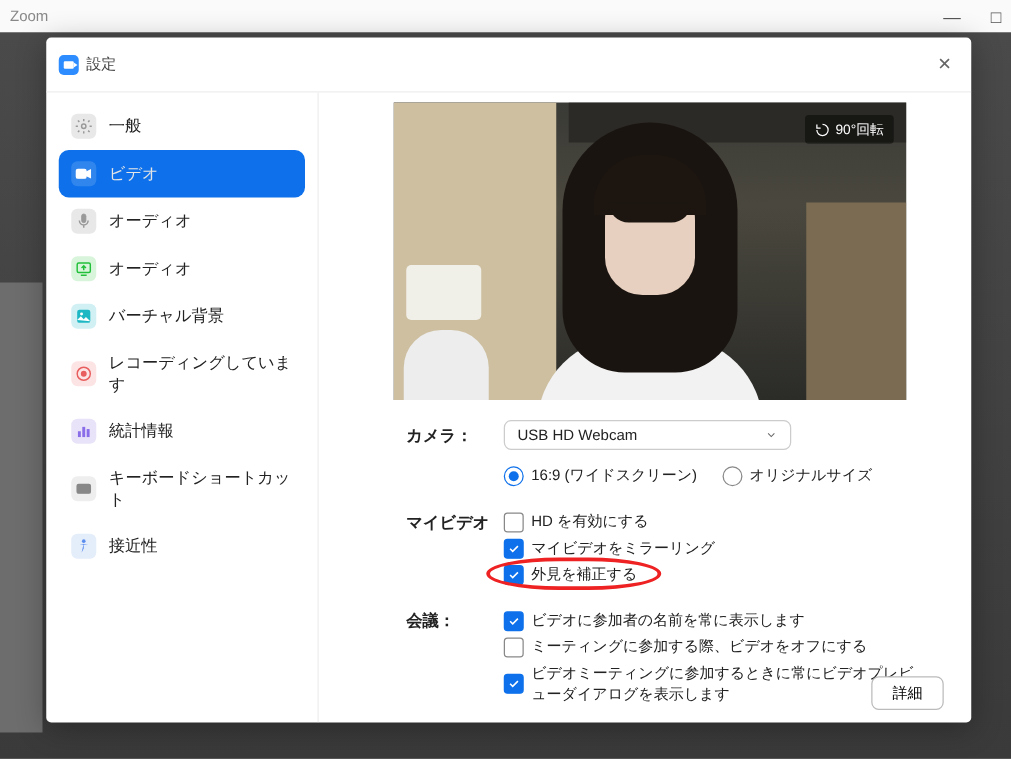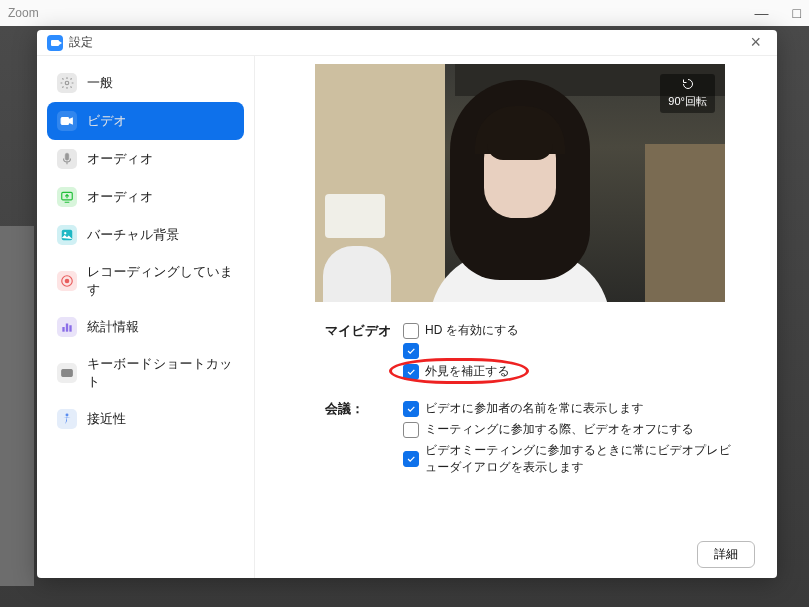--- a/index.html
+++ b/index.html
@@ -5,21 +5,21 @@
     * { box-sizing: border-box; margin: 0; padding: 0; font-family: "Segoe UI", "Hiragino Kaku Gothic ProN", "Meiryo", sans-serif; }
     body { width: 809px; height: 607px; background: #888; position: relative; }
     
     .bg-window { position: absolute; inset: 0; background: #5a5a5a; }
     .bg-titlebar { height: 26px; background: #fafafa; display: flex; align-items: center; padding: 0 8px; color: #888; font-size: 12px; justify-content: space-between; }
     .bg-titlebar-right { display: flex; gap: 24px; color: #555; font-size: 14px; }
     .bg-body { position: absolute; top: 26px; left: 0; right: 0; bottom: 0; background: linear-gradient(#4a4a4a, #3a3a3a); }
     .bg-side { position: absolute; left: 0; top: 200px; width: 34px; height: 360px; background: #6d6d6d; }
 
     .dialog { position: absolute; top: 30px; left: 37px; width: 740px; height: 548px; background: #fff; border-radius: 4px; box-shadow: 0 4px 24px rgba(0,0,0,0.3); display: flex; flex-direction: column; overflow: hidden; }
-    .dialog-titlebar { height: 26px; display: flex; align-items: center; padding: 0 10px; border-bottom: 1px solid #eee; }
+    .dialog-titlebar { height: 44px; display: flex; align-items: center; padding: 0 10px; border-bottom: 1px solid #eee; }
     .dialog-logo { width: 16px; height: 16px; background: #2d8cff; border-radius: 4px; display: flex; align-items: center; justify-content: center; margin-right: 6px; }
     .dialog-logo-inner { width: 8px; height: 6px; background: #fff; border-radius: 1px; position: relative; }
     .dialog-logo-inner::after { content:''; position:absolute; right:-3px; top:1px; border-left:3px solid #fff; border-top:2px solid transparent; border-bottom:2px solid transparent; }
     .dialog-title { font-size: 12px; color: #444; }
     .dialog-close { margin-left: auto; font-size: 18px; color: #666; cursor: pointer; padding: 2px 6px; }
 
     .dialog-body { flex:1; display:flex; overflow:hidden; }
     .sidebar { width: 230px; border-right: 1px solid #eee; padding: 8px 10px; }
     .sidebar-item { display:flex; align-items:center; padding: 9px 10px; border-radius: 8px; cursor: pointer; font-size: 13px; color: #222; }
     .sidebar-item.active { background: #0e71eb; color: #e5e5e5; }
@@ -47,21 +47,21 @@
     .preview-bang { position:absolute; top:44px; left:50%; transform:translateX(-50%); width:90px; height:48px; background:#1d1610; border-radius:40px 40px 0 0; }
     .preview-bang::after { content:''; position:absolute; bottom:-6px; left:12px; width:66px; height:16px; background:#1d1610; border-radius:0 0 30px 30px; }
     .preview-shoulder { position:absolute; bottom:0; left:50%; transform:translateX(-50%); width:180px; height:70px; background:#f2f2f2; border-radius:80px 80px 0 0; }
     .preview-neck { position:absolute; bottom:50px; left:50%; transform:translateX(-50%); width:30px; height:30px; background:#e2c6b4; }
     .preview-bg-l { position:absolute; left:0; top:0; width:130px; height:100%; background:#cdbfa0; }
     .preview-bg-l2 { position:absolute; left:10px; top:130px; width:60px; height:44px; background:#f0efe8; border-radius:4px; }
     .preview-bg-r { position:absolute; right:0; top:80px; width:80px; height:158px; background:#7a6b52; }
     .preview-bg-ceiling { position:absolute; top:0; left:140px; right:0; height:32px; background:#2b2a26; }
     .preview-bg-person2 { position:absolute; left:8px; bottom:0; width:68px; height:56px; background:#ededed; border-radius:30px 30px 0 0; }
 
-    .rotate-btn { position:absolute; top:10px; right:10px; background:rgba(0,0,0,0.45); color:#fff; font-size:11px; padding:4px 8px; border-radius:3px; display:flex; align-items:center; gap:4px; cursor:pointer;flex-direction:column; }
+    .rotate-btn { position:absolute; top:10px; right:10px; background:rgba(0,0,0,0.45); color:#fff; font-size:11px; padding:4px 8px; border-radius:3px; display:flex; align-items:center; gap:4px; cursor:pointer; }
 
     .settings { padding: 16px 40px 0 70px; font-size: 13px; color:#222; }
     .row { display:flex; align-items:flex-start; margin-bottom: 12px; }
     .row-label { width: 78px; flex-shrink:0; font-weight:bold; color:#222; padding-top:4px; }
     .row-body { flex:1; }
     .select { width:230px; border:1px solid #ccc; border-radius:6px; padding:4px 10px; font-size:12px; display:flex; align-items:center; justify-content:space-between; cursor:pointer; margin-bottom:8px; }
     .radio-line, .check-line { display:flex; align-items:center; gap:6px; margin:4px 0; font-size:12px; }
     .radio, .checkbox { width:16px; height:16px; border-radius:50%; border:1.5px solid #888; display:flex; align-items:center; justify-content:center; flex-shrink:0; }
     .radio.checked { border-color:#0e71eb; }
     .radio.checked::after { content:''; width:8px; height:8px; background:#0e71eb; border-radius:50%; }
@@ -214,34 +214,56 @@
           <div class="rotate-btn">
             <svg width="12" height="12" viewBox="0 0 24 24" fill="none" stroke="#fff" stroke-width="2">
                 <path d="M3 12a9 9 0 109-9M3 3v6h6"></path>
               </svg>
             <span>90°回転</span>
           </div>
         </div>
       </div>
 
       <div class="settings">
+        <div class="row">
+          <div class="row-label">カメラ：</div>
+          <div class="row-body">
+            <div class="select">
+              <span>USB HD Webcam</span>
+              <svg width="10" height="10" viewBox="0 0 24 24" fill="none" stroke="#666" stroke-width="2">
+                  <path d="M6 9l6 6 6-6"></path>
+                </svg>
+            </div>
+            <div class="radio-row">
+              <label class="radio-line">
+                <span class="radio checked"></span>
+                <span>16:9 (ワイドスクリーン)</span>
+              </label>
+              <label class="radio-line">
+                <span class="radio"></span>
+                <span>オリジナルサイズ</span>
+              </label>
+            </div>
+          </div>
+        </div>
 
         <div class="row">
           <div class="row-label">マイビデオ</div>
           <div class="row-body">
             <label class="check-line">
               <span class="checkbox"></span>
               <span>HD を有効にする</span>
             </label>
             <label class="check-line">
               <span class="checkbox checked">
                   <svg viewBox="0 0 24 24">
                     <path d="M5 12l5 5L20 7"></path>
                   </svg>
                 </span>
+              <span>マイビデオをミラーリング</span>
             </label>
             <label class="check-line" style="position:relative;">
               <span class="checkbox checked">
                   <svg viewBox="0 0 24 24">
                     <path d="M5 12l5 5L20 7"></path>
                   </svg>
                 </span>
               <span>外見を補正する</span>
               <span class="highlight-ring" style="left:-14px; top:-5px;"></span>
             </label>

